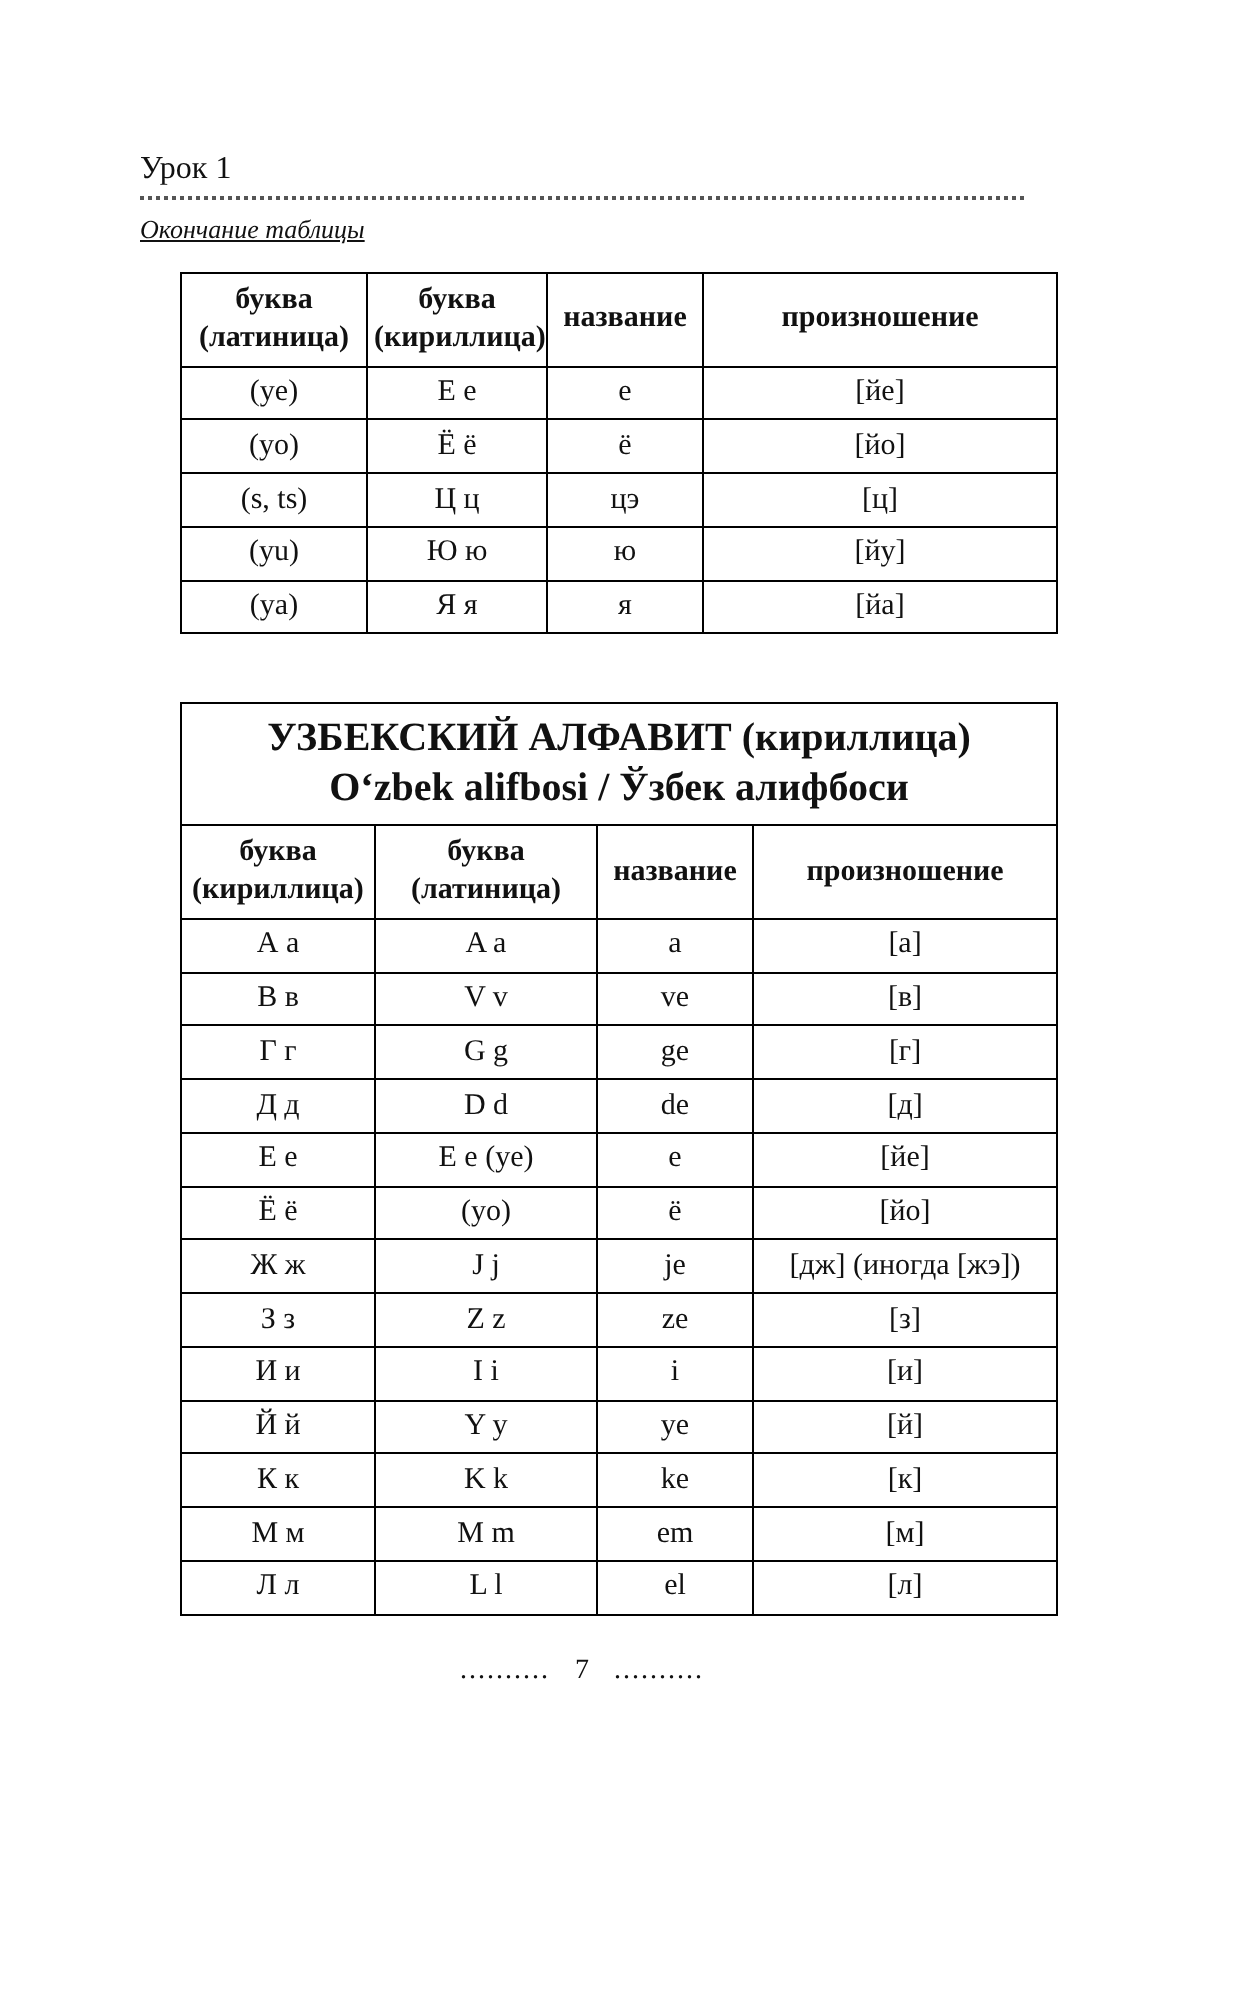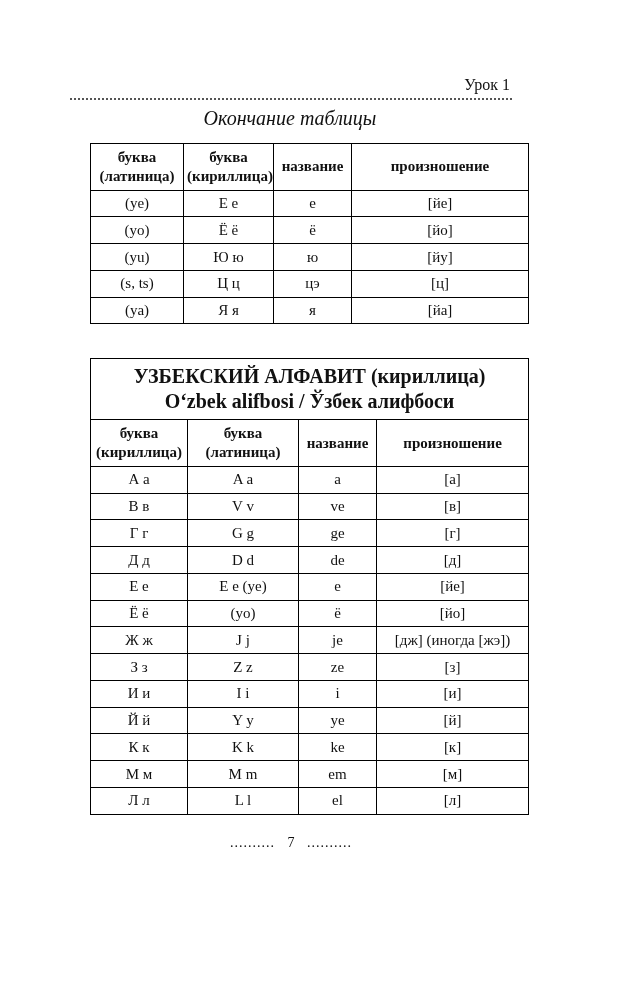--- a/index.html
+++ b/index.html
@@ -12,35 +12,36 @@
     color: #111;
     margin: 0 auto;
     overflow: hidden;
   }
   .content {
     width: 442px;
     margin-left: 70px;
     padding-top: 76px;
   }
   .header-line {
-    text-align: right;
+    text-align: left;
     font-size: 16px;
     padding-right: 2px;
   }
   .dotted-rule {
     border-bottom: 2px dotted #555;
     margin-top: 4px;
     height: 1px;
   }
   .continuation {
-    text-align: center;
+    text-align: left;
     font-style: italic;
-    font-size: 20px;
+    font-size: 13px;
     margin-top: 7px;
     padding-right: 2px;
+    text-decoration: underline;
   }
   table {
     border-collapse: collapse;
     width: 438px;
     margin-left: 20px;
     table-layout: fixed;
   }
   .t1 { margin-top: 13px; }
   .t2 { margin-top: 34px; }
   th, td {
@@ -105,30 +106,30 @@
             <td>е</td>
             <td>[йе]</td>
           </tr>
           <tr>
             <td>(yo)</td>
             <td>Ё ё</td>
             <td>ё</td>
             <td>[йо]</td>
           </tr>
           <tr>
+            <td>(s, ts)</td>
+            <td>Ц ц</td>
+            <td>цэ</td>
+            <td>[ц]</td>
+          </tr>
+          <tr>
             <td>(yu)</td>
             <td>Ю ю</td>
             <td>ю</td>
             <td>[йу]</td>
-          </tr>
-          <tr>
-            <td>(s, ts)</td>
-            <td>Ц ц</td>
-            <td>цэ</td>
-            <td>[ц]</td>
           </tr>
           <tr>
             <td>(ya)</td>
             <td>Я я</td>
             <td>я</td>
             <td>[йа]</td>
           </tr>
         </tbody>
     </table>
 

